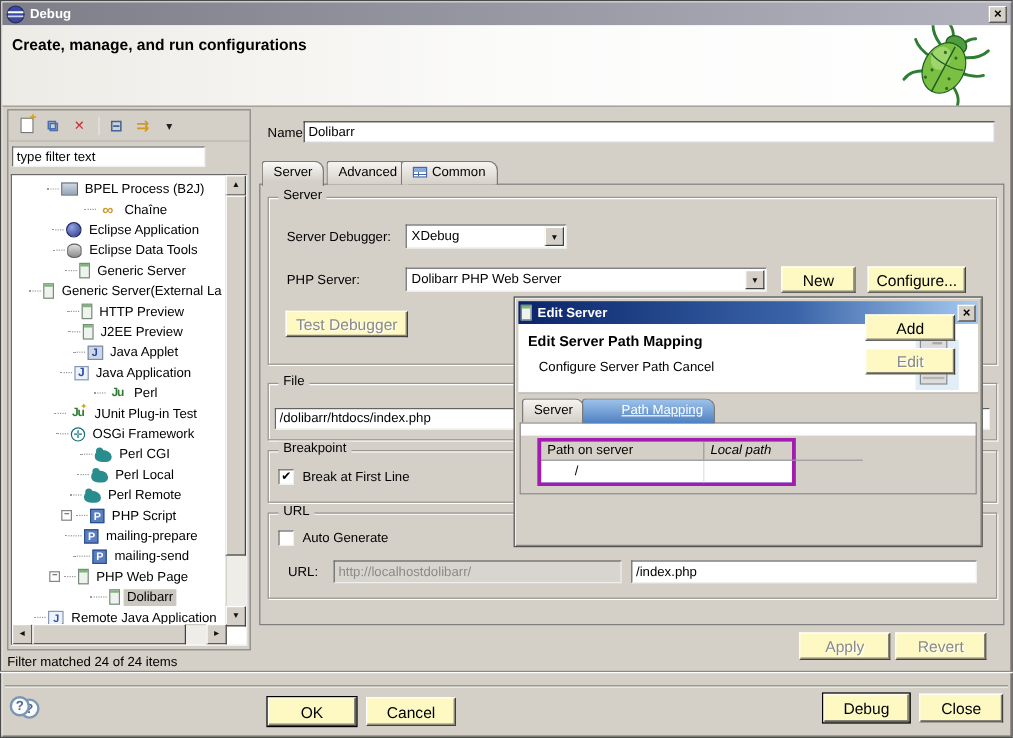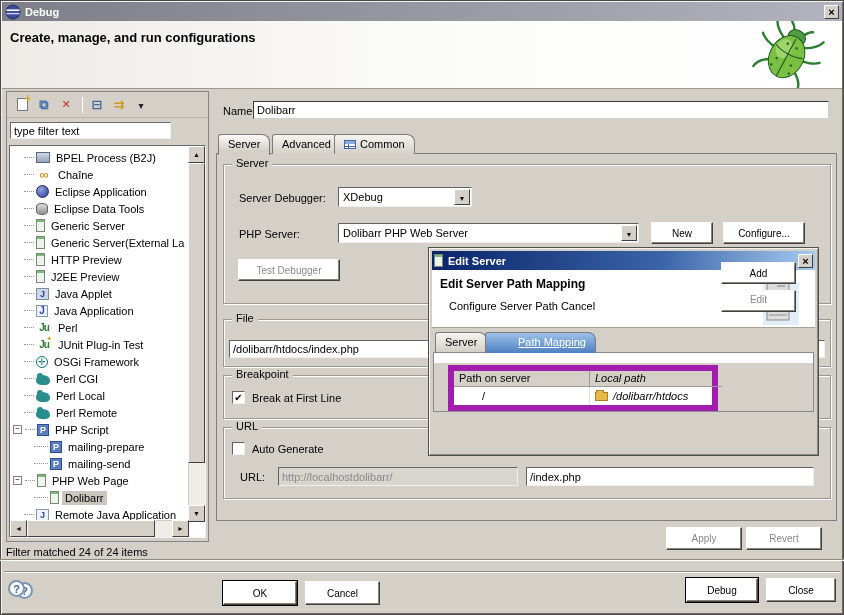--- a/index.html
+++ b/index.html
@@ -35,21 +35,21 @@
   .delete-icon::before{content:"\2715";color:#c23030;font-size:11px;font-weight:bold;}
   .collapse-all-icon::before{content:"\229F";color:#41659e;font-size:13px;}
   .filter-icon::before{content:"\21C9";color:#cf9a22;font-size:13px;font-weight:bold;}
   .menu-drop-icon::before{content:"\25BE";color:#222;font-size:10px;}
 
   .filter-input{position:absolute;left:3px;top:30px;width:161px;height:17px;background:#fff;
     border:1px solid;border-color:#6a6a6a #efefef #efefef #6a6a6a;font-size:11px;padding:0 3px;}
 
   .treebox{position:absolute;left:2px;top:53px;width:197px;height:393px;background:#fff;
     border:1px solid;border-color:#6a6a6a #f2f2f2 #f2f2f2 #6a6a6a;overflow:hidden;}
-  .trow{position:absolute;left:0;height:17px;width:178px;display:flex;align-items:center;white-space:nowrap;overflow:hidden;}
+  .trow{position:absolute;left:0;height:17px;width:178px;display:flex;align-items:center;white-space:nowrap;overflow:hidden;justify-content:center;}
   .stub{display:inline-block;width:10px;height:1px;border-top:1px dotted #9a9a9a;margin-right:2px;flex:none;}
   .stub.long{width:14px;}
   .expander{display:inline-block;width:9px;height:9px;border:1px solid #848484;background:#fff;flex:none;
     font-size:8px;line-height:7px;text-align:center;margin-right:3px;color:#000;}
   .expander::before{content:"\2212";position:relative;top:-1px;}
   .tindent{display:inline-block;width:24px;flex:none;}
   .tindent2{display:inline-block;width:14px;flex:none;}
   .tlabel{padding:1px 3px;font-size:11px;}
   .trow.selected .tlabel{background:#cbc7bf;}
 
@@ -100,22 +100,22 @@
 
   .group{position:absolute;border:1px solid #9b978e;box-shadow:inset 1px 1px 0 #fff, 1px 1px 0 #fff;}
   .legend{position:absolute;top:-8px;left:8px;background:#d4d0c8;padding:0 4px;font-size:11px;}
 
   .combo{position:absolute;background:#fff;border:1px solid;border-color:#636363 #efefef #efefef #636363;height:20px;}
   .combo .cval{position:absolute;left:4px;top:3px;right:20px;overflow:hidden;white-space:nowrap;}
   .combo .arrow{position:absolute;right:1px;top:1px;bottom:1px;width:16px;background:#d4d0c8;
     border:1px solid;border-color:#fff #404040 #404040 #fff;display:flex;align-items:center;justify-content:center;}
   .combo-arrow-icon::before{content:"\25BC";font-size:7px;color:#111;}
 
-  .btn{position:absolute;background:#ffffff;border:1px solid;border-color:#fff #404040 #404040 #fff;
-    box-shadow:inset -1px -1px 0 #868378;display:flex;align-items:center;justify-content:center;font-size:10px;cursor:default;}
+  .btn{position:absolute;background:#fef9c3;border:1px solid;border-color:#fff #404040 #404040 #fff;
+    box-shadow:inset -1px -1px 0 #868378;display:flex;align-items:center;justify-content:center;font-size:13px;cursor:default;}
   .btn.disabled{color:#8a8a8a;text-shadow:1px 1px 0 #fff;}
   .btn.focused{outline:1px solid #000;}
 
   .checkbox{position:absolute;width:13px;height:13px;background:#fff;border:1px solid;border-color:#636363 #efefef #efefef #636363;
     display:flex;align-items:center;justify-content:center;}
   .check-icon::before{content:"\2714";font-size:10px;position:relative;top:-1px;}
 
   .field.disabled{background:#d8d5ce;color:#8a8a8a;}
 
   
@@ -126,21 +126,21 @@
   .dlg-titlebar .dtitle{color:#fff;font-weight:bold;font-size:11px;margin-left:5px;flex:1;}
   .server-mini-icon{width:9px;height:13px;background:#eef3ee;border:1px solid #7a8a7a;box-shadow:inset 0 2px 0 #79b879;flex:none;}
   .dlg-header{position:absolute;left:3px;top:22px;right:3px;height:58px;background:#fff;border-bottom:1px solid #a7a39a;}
   .dlg-heading{position:absolute;left:8px;top:7px;font-size:12px;font-weight:bold;}
   .dlg-subheading{position:absolute;left:17px;top:30px;font-size:11px;}
   .tower{position:absolute;right:14px;top:3px;}
   .dlg-tab{position:absolute;top:84px;height:20px;background:linear-gradient(#f6f4f0,#d4d0c8);
     border:1px solid #7a7a7a;border-bottom:none;border-radius:3px 8px 0 0;padding:3px 9px 0 9px;z-index:12;font-size:11px;}
   .dlg-tab.active{background:linear-gradient(180deg,#9dc2ea,#4d7fc0);color:#fff;text-decoration:underline;height:21px;padding-left:32px;}
   .dlg-content{position:absolute;left:4px;top:104px;width:381px;height:60px;border:1px solid #8a8a8a;background:#d4d0c8;overflow:hidden;z-index:11;}
-  .ptable{position:absolute;left:14px;top:12px;width:270px;border:6px solid #a21caf;background:#1d4ed8;}
+  .ptable{position:absolute;left:14px;top:12px;width:215px;border:3px solid #a21caf;background:#1d4ed8;}
   .ptable .hrow{display:flex;background:#d4d0c8;}
   .ptable .hcell{height:16px;border-right:1px solid #9a9a9a;border-bottom:1px solid #9a9a9a;padding:1px 5px;font-size:11px;}
   .ptable .drow{display:flex;background:#fff;}
   .ptable .dcell{height:18px;border-right:1px solid #e2e0da;padding:2px 5px;font-size:11px;display:flex;align-items:center;}
   .c1{width:136px;flex:none;} .c2{width:132px;flex:none;border-right:none !important;font-style:italic;}
   .folder-icon{display:inline-block;width:13px;height:9px;background:#e8b84a;border:1px solid #a9821f;position:relative;margin-right:5px;flex:none;}
   .folder-icon::before{content:"";position:absolute;left:0;top:-3px;width:6px;height:2px;background:#e8b84a;border:1px solid #a9821f;border-bottom:none;}
   .dlg-bottom{position:absolute;left:3px;right:3px;bottom:3px;height:40px;border-top:1px solid #8d8a82;box-shadow:inset 0 1px 0 #fff;}
   .help-icon{width:17px;height:17px;border-radius:50%;border:2px solid #7b96b4;color:#48688c;font-weight:bold;
     display:flex;align-items:center;justify-content:center;font-size:11px;background:#fbfbfb;}
@@ -457,24 +457,20 @@
     <div class="dlg-tab" style="left:6px;"><span>Server</span></div>
     <div class="dlg-tab active" style="left:56px;"><span>Path Mapping</span></div>
     <div class="dlg-content">
       <div class="ptable">
         <div class="hrow">
           <span class="hcell c1">Path on server</span>
           <span class="hcell c2">Local path</span>
         </div>
         <div class="drow">
           <span class="dcell c1" style="padding-left:28px;">/</span>
-          <span class="dcell c2">
-              <span class="folder-icon"></span>
-              <span>/dolibarr/htdocs</span>
-            </span>
           </div>
         </div>
         <div class="drow" style="height:10px;background:#fff;"></div>
       </div>
       <div class="btn" style="left:292px;top:14px;width:75px;height:22px;">
         <span>Add</span>
       </div>
       <div class="btn disabled" style="left:292px;top:42px;width:75px;height:22px;align-items:flex-start;padding-top:3px;">
         <span>Edit</span>
       </div>

